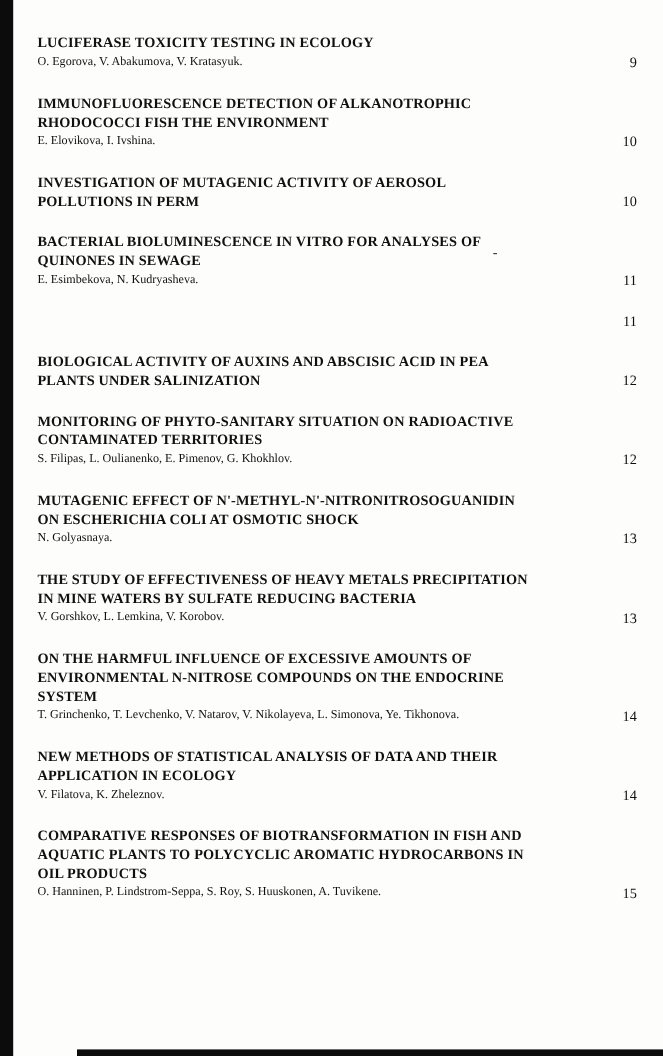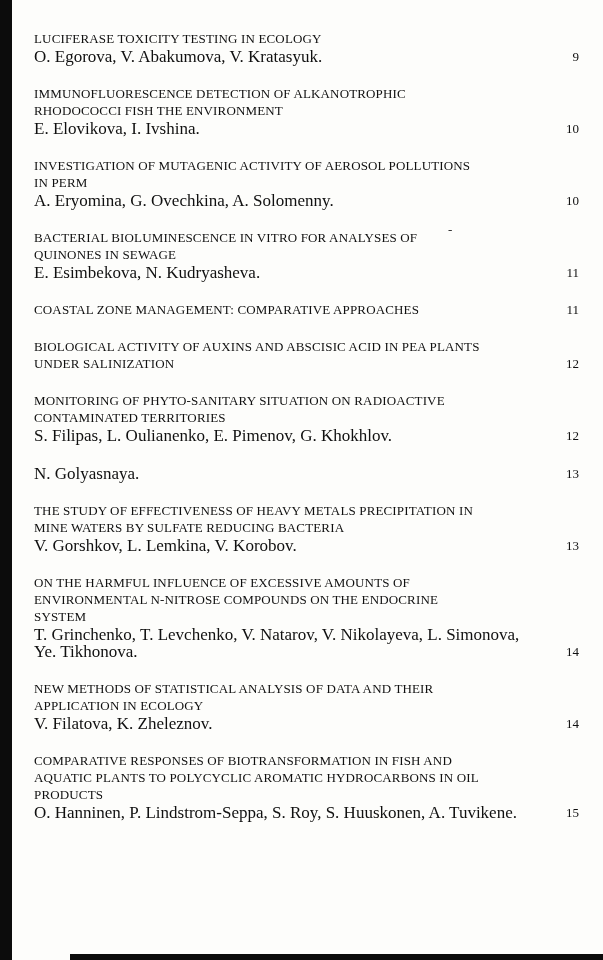--- a/index.html
+++ b/index.html
@@ -41,28 +41,28 @@
   .toc-entry {
     display: flex;
     align-items: flex-end;
     margin-bottom: 20px;
   }
   .entry-text {
     flex: 1 1 auto;
     padding-right: 8px;
   }
   .entry-title {
-    font-weight: normal;
+    font-weight: bold;
     font-size: 13px;
     line-height: 17px;
     letter-spacing: 0.15px;
     max-width: 452px;
   }
   .entry-authors {
-    font-size: 17px;
+    font-size: 11px;
     line-height: 17px;
     margin-top: 1px;
   }
   .entry-page {
     flex: 0 0 30px;
     text-align: right;
     font-size: 13px;
     line-height: 17px;
   }
   .scan-mark-dash {
@@ -95,36 +95,34 @@
       <div class="entry-text">
         <div class="entry-title">IMMUNOFLUORESCENCE DETECTION OF ALKANOTROPHIC RHODOCOCCI FISH THE ENVIRONMENT</div>
         <div class="entry-authors">E. Elovikova, I. Ivshina.</div>
       </div>
       <div class="entry-page">10</div>
     </div>
 
     <div class="toc-entry">
       <div class="entry-text">
         <div class="entry-title">INVESTIGATION OF MUTAGENIC ACTIVITY OF AEROSOL POLLUTIONS IN PERM</div>
-        <div class="entry-authors">A. Eryomina, G. Ovechkina, A. Solomenny.</div>
       </div>
       <div class="entry-page">10</div>
     </div>
 
     <div class="toc-entry">
       <div class="entry-text">
         <div class="entry-title">BACTERIAL BIOLUMINESCENCE IN VITRO FOR ANALYSES OF QUINONES IN SEWAGE</div>
         <div class="entry-authors">E. Esimbekova, N. Kudryasheva.</div>
       </div>
       <div class="entry-page">11</div>
     </div>
 
     <div class="toc-entry">
       <div class="entry-text">
-        <div class="entry-title">COASTAL ZONE MANAGEMENT: COMPARATIVE APPROACHES</div>
       </div>
       <div class="entry-page">11</div>
     </div>
 
     <div class="toc-entry">
       <div class="entry-text">
         <div class="entry-title">BIOLOGICAL ACTIVITY OF AUXINS AND ABSCISIC ACID IN PEA PLANTS UNDER SALINIZATION</div>
       </div>
       <div class="entry-page">12</div>
     </div>
@@ -132,20 +130,21 @@
     <div class="toc-entry">
       <div class="entry-text">
         <div class="entry-title">MONITORING OF PHYTO-SANITARY SITUATION ON RADIOACTIVE CONTAMINATED TERRITORIES</div>
         <div class="entry-authors">S. Filipas, L. Oulianenko, E. Pimenov, G. Khokhlov.</div>
       </div>
       <div class="entry-page">12</div>
     </div>
 
     <div class="toc-entry">
       <div class="entry-text">
+        <div class="entry-title">MUTAGENIC EFFECT OF N'-METHYL-N'-NITRONITROSOGUANIDIN ON ESCHERICHIA COLI AT OSMOTIC SHOCK</div>
         <div class="entry-authors">N. Golyasnaya.</div>
       </div>
       <div class="entry-page">13</div>
     </div>
 
     <div class="toc-entry">
       <div class="entry-text">
         <div class="entry-title">THE STUDY OF EFFECTIVENESS OF HEAVY METALS PRECIPITATION IN MINE WATERS BY SULFATE REDUCING BACTERIA</div>
         <div class="entry-authors">V. Gorshkov, L. Lemkina, V. Korobov.</div>
       </div>

